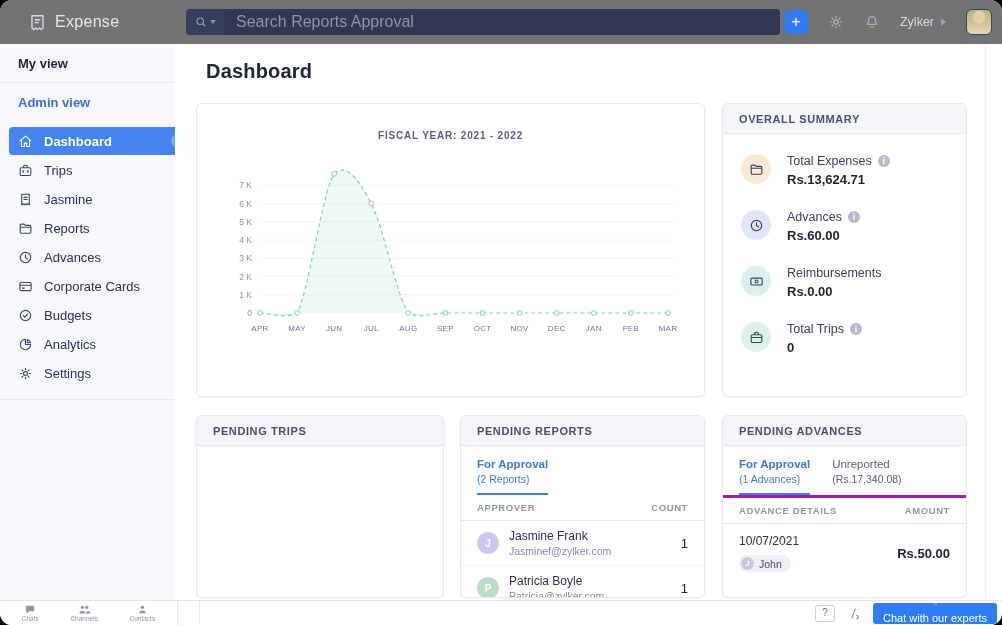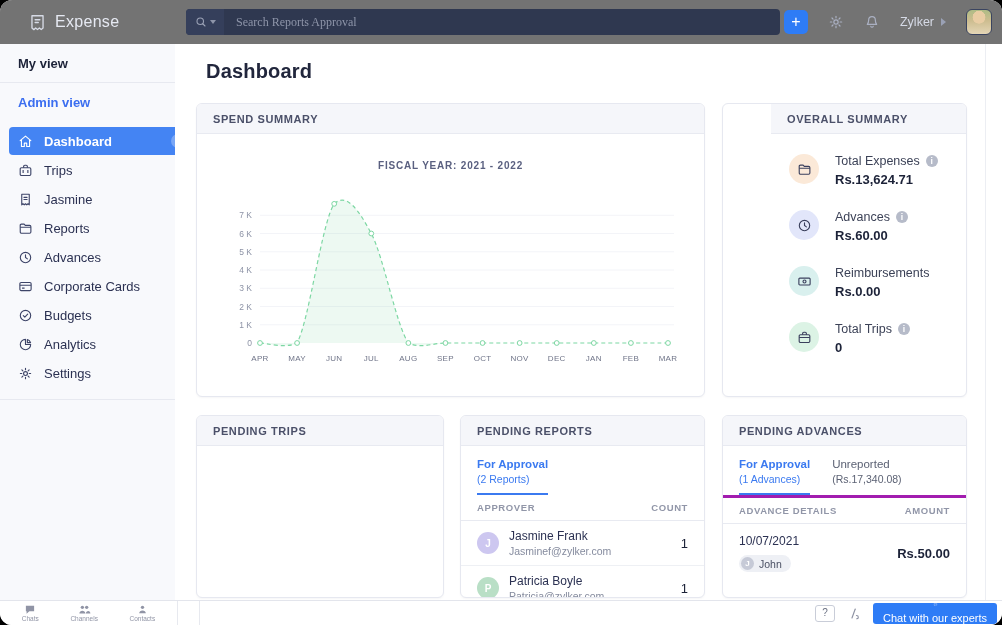--- a/index.html
+++ b/index.html
@@ -13,22 +13,22 @@
   .logo-wrap { display:flex; align-items:center; gap:8px; padding-left:28px; width:158px; }
   .logo-wrap svg { display:block; }
   .app-name { color:#e6e9f2; font-size:16px; letter-spacing:.3px; font-weight:400; }
   .searchbar { margin-left:28px; width:594px; height:26px; background:#2f3850;
                border-radius:4px; display:flex; align-items:center; overflow:hidden; }
   .search-iconzone { width:38px; height:26px; background:#353f5b; display:flex;
                      align-items:center; justify-content:center; gap:3px; cursor:pointer; }
   .caret-down-sm { width:0; height:0; border-left:3.5px solid transparent;
                    border-right:3.5px solid transparent; border-top:4px solid #8e95a9; }
   .searchbar input { flex:1; background:transparent; border:none; outline:none;
-                     color:#c3c8d6; font-size:12px; padding:0 12px;
-                     font-family:Liberation Serif, serif; }
+                     color:#c3c8d6; font-size:16px; padding:0 12px;
+                     font-family:Liberation Sans, sans-serif; }
   .searchbar input::placeholder { color:#8e95a9; }
   .topbar-right { margin-left:auto; display:flex; align-items:center; gap:20px; padding-right:10px; }
   .add-btn { width:24px; height:24px; background:#2e7cf6; border-radius:5px; border:none;
              color:#fff; font-size:16px; line-height:22px; cursor:pointer; }
   .topbar-iconbtn { background:none; border:none; cursor:pointer; display:flex; }
   .org-switcher { display:flex; align-items:center; gap:7px; cursor:pointer; }
   .org-name { color:#d6dae6; font-size:12.5px; }
   .caret-right-sm { width:0; height:0; border-top:4px solid transparent;
                     border-bottom:4px solid transparent; border-left:5px solid #9aa1b5; }
   .user-avatar { width:26px; height:26px; border-radius:6px; cursor:pointer; border:1px solid #3a4460;
@@ -61,21 +61,21 @@
   .right-rail { position:absolute; right:0; top:44px; width:17px; bottom:25px;
                 background:#fff; border-left:1px solid #eceef3; }
   .page-title { position:absolute; left:31px; top:16px; font-size:20px; font-weight:700;
                 color:#21263c; letter-spacing:.2px; }
   .card { position:absolute; background:#fff; border:1px solid #e6e8f0; border-radius:6px;
           box-shadow:0 1px 2px rgba(20,30,60,.04); overflow:hidden; }
   .card-header { height:30px; background:#f5f6fa; border-bottom:1px solid #e8eaf1;
                  font-size:11px; font-weight:700; color:#4b5069; letter-spacing:.6px;
                  line-height:30px; padding-left:16px; }
   .card-spend   { left:21px;  top:59px;  width:509px; height:294px; }
-  .card-overall { left:547px; top:59px;  width:245px; height:294px;padding-left:48px; }
+  .card-overall { left:547px; top:59px;  width:245px; height:294px; }
   .card-trips   { left:21px;  top:371px; width:248px; height:183px; }
   .card-reports { left:285px; top:371px; width:245px; height:183px; }
   .card-advances{ left:547px; top:371px; width:245px; height:183px; }
 
   .chart-title { text-align:center; margin-top:26px; font-size:10px; font-weight:700;
                  color:#5a6080; letter-spacing:.8px; }
   .chart-wrap { margin-top:4px; padding-left:19px; }
 
   
   .ov-list { padding:20px 0 0 18px; }
@@ -264,21 +264,20 @@
         <span class="nav-label">Settings</span>
       </div>
     </nav>
     <div class="side-divider" style="margin-top:12px"></div>
   </aside>
 
   <main class="main">
     <h1 class="page-title">Dashboard</h1>
 
     <section class="card card-spend">
-      <div class="card-header">SPEND SUMMARY</div>
       <div class="chart-title">FISCAL YEAR: 2021 - 2022</div>
       <div class="chart-wrap">
         <svg id="spend-chart" width="470" height="205">
             <text x="36" y="171" text-anchor="end" font-size="8.5" fill="#8d93a6" font-family="Liberation Sans, sans-serif">0</text>
             <line x1="44" y1="149.75" x2="458" y2="149.75" stroke="#f3f4f8" stroke-width="1"></line>
             <text x="36" y="152.75" text-anchor="end" font-size="8.5" fill="#8d93a6" font-family="Liberation Sans, sans-serif">1 K</text>
             <line x1="44" y1="131.5" x2="458" y2="131.5" stroke="#f3f4f8" stroke-width="1"></line>
             <text x="36" y="134.5" text-anchor="end" font-size="8.5" fill="#8d93a6" font-family="Liberation Sans, sans-serif">2 K</text>
             <line x1="44" y1="113.25" x2="458" y2="113.25" stroke="#f3f4f8" stroke-width="1"></line>
             <text x="36" y="116.25" text-anchor="end" font-size="8.5" fill="#8d93a6" font-family="Liberation Sans, sans-serif">3 K</text>

